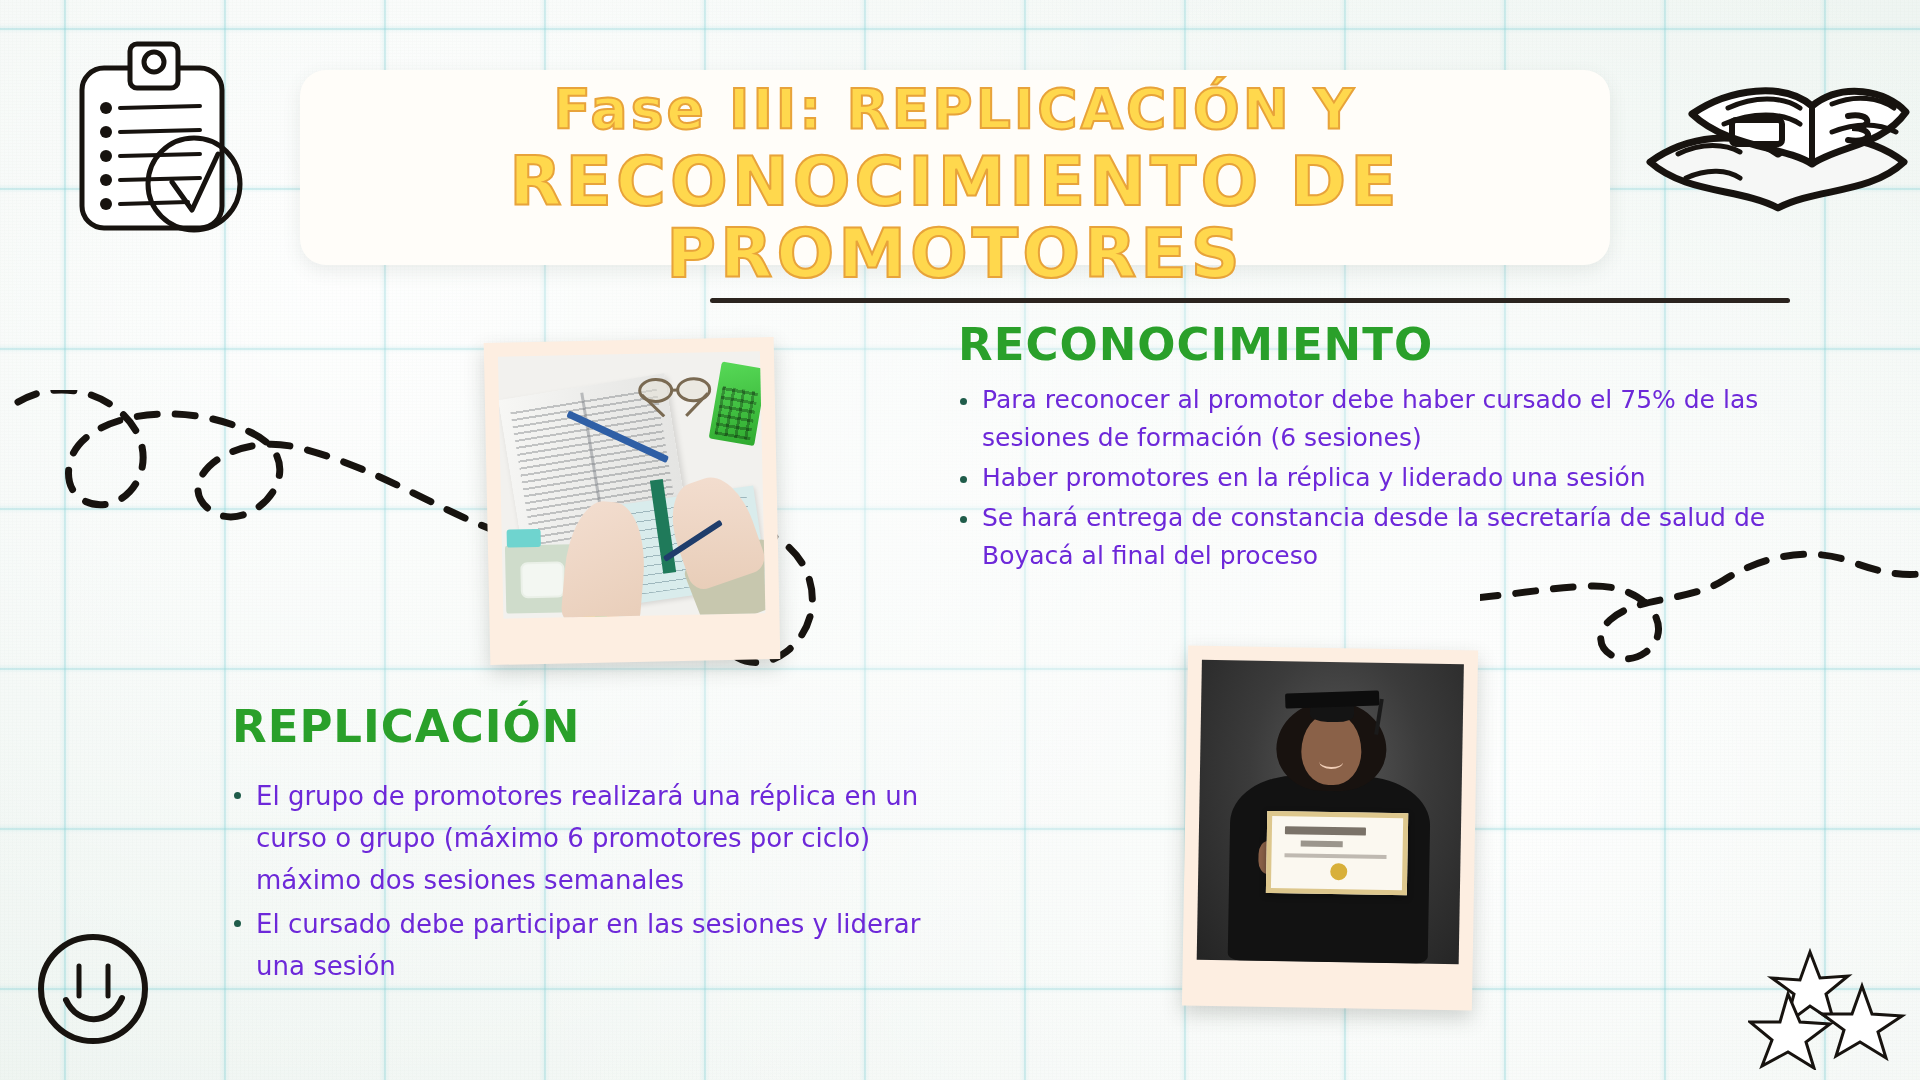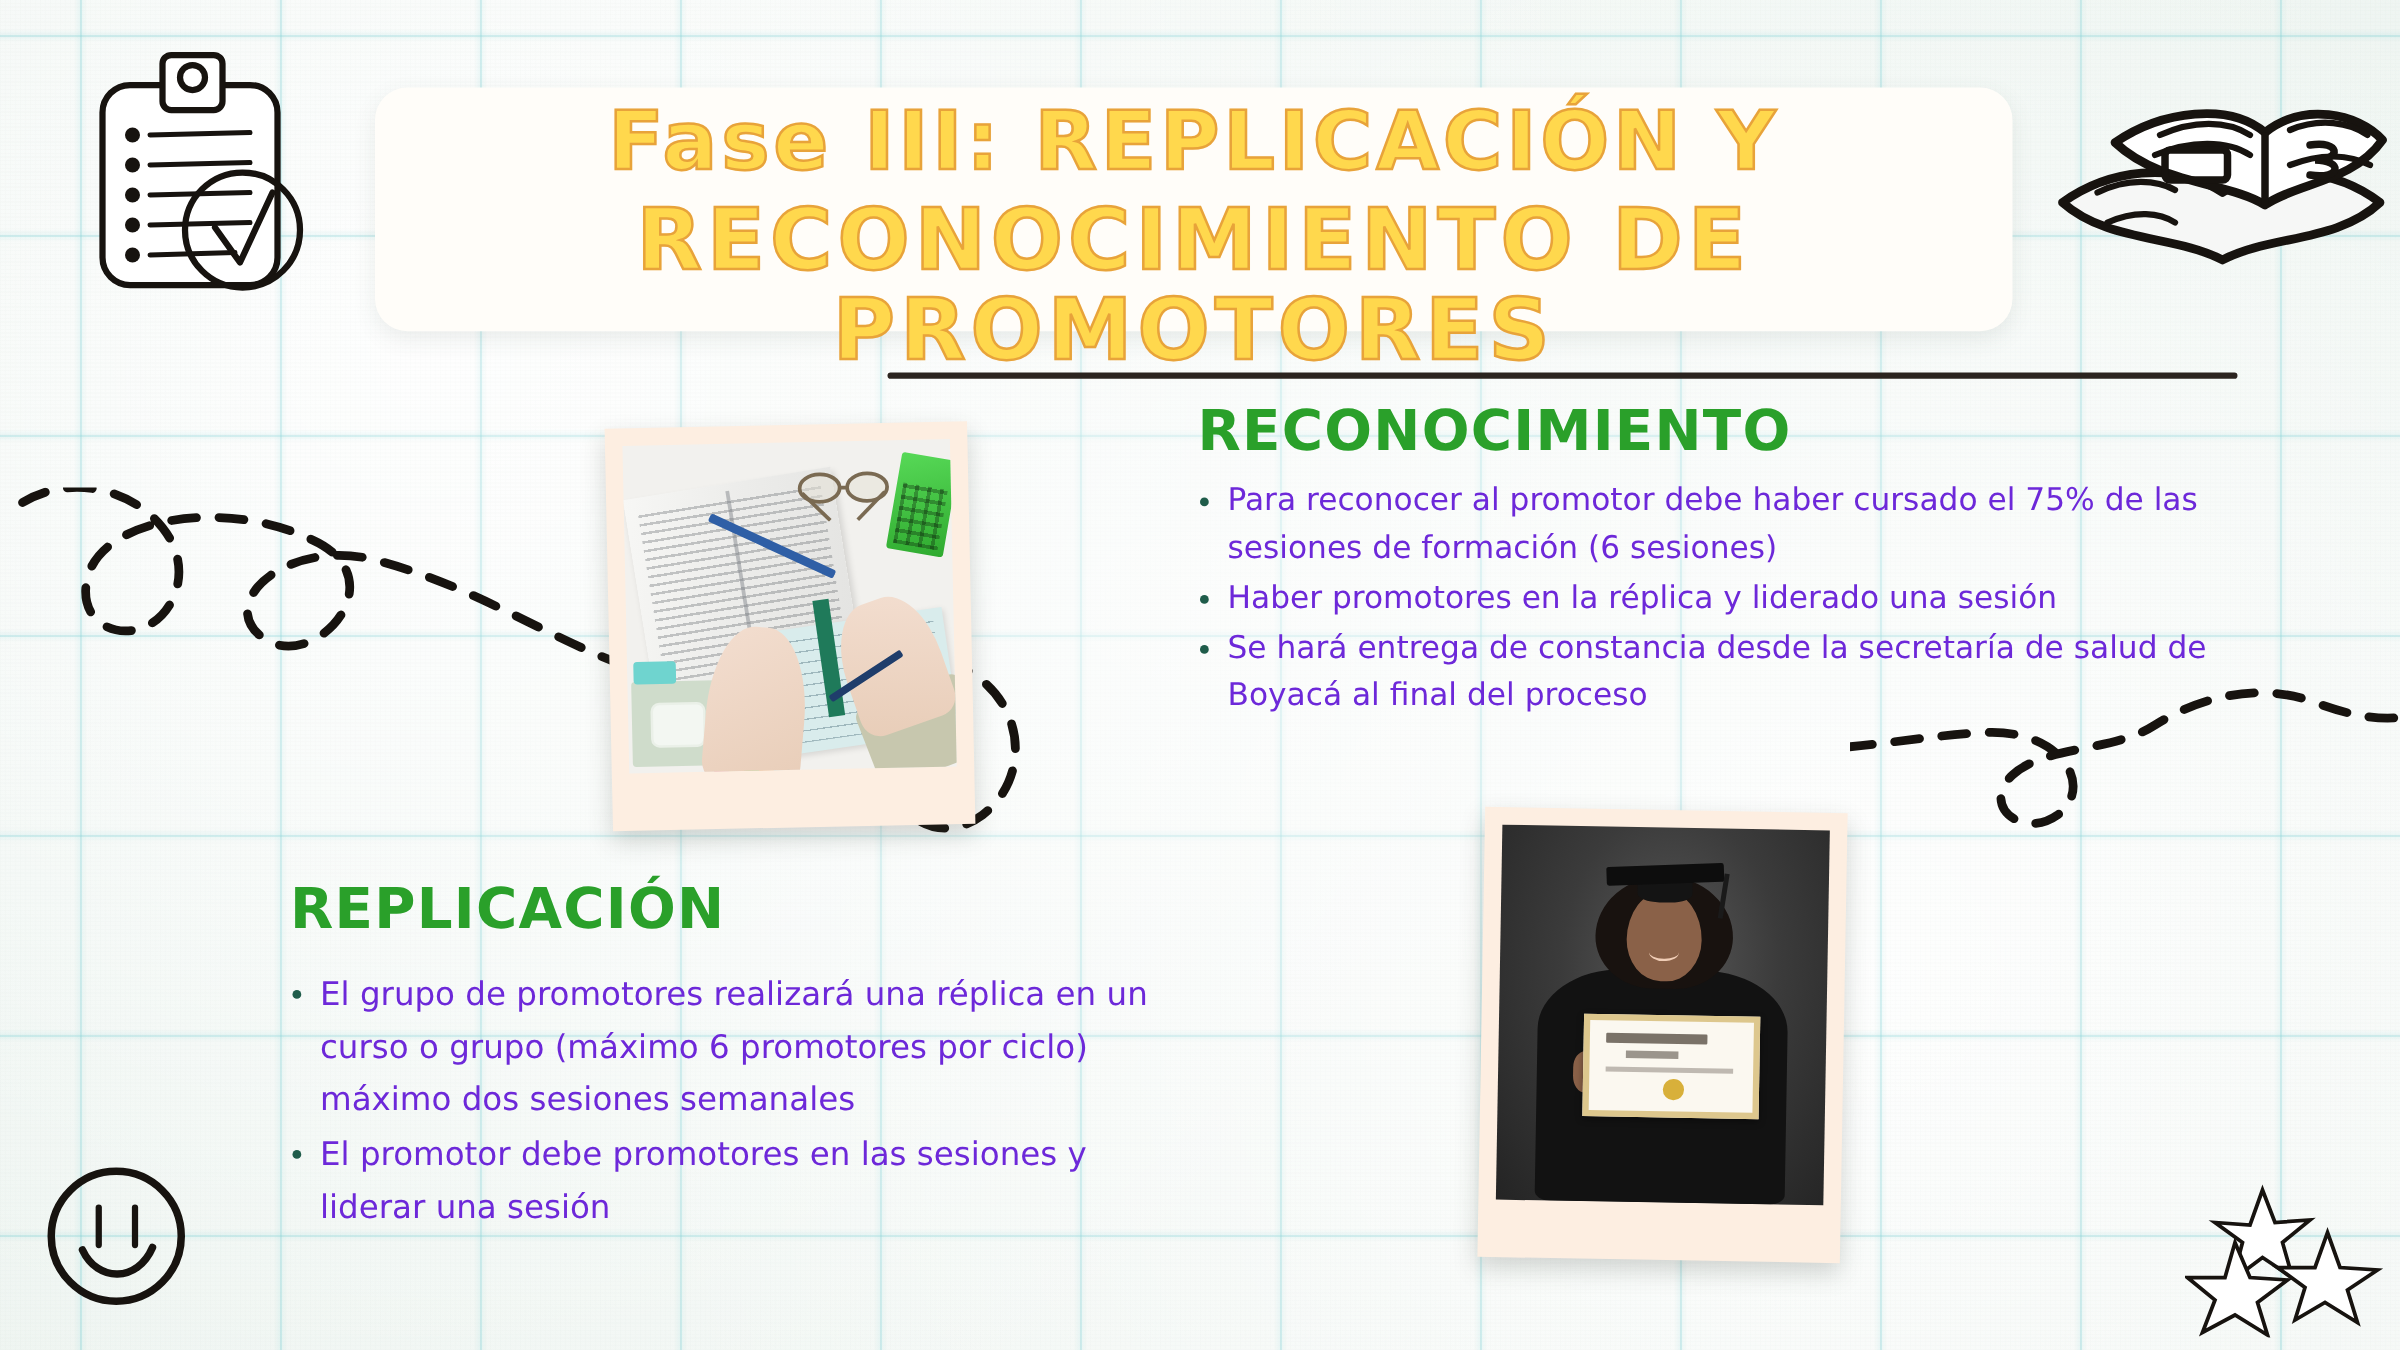--- a/index.html
+++ b/index.html
@@ -80,21 +80,21 @@
   .title-line {
     font-family: "DejaVu Sans", sans-serif;
     font-weight: bold;
     color: #ffd84d;
     letter-spacing: 2px;
     line-height: 1.06;
     -webkit-text-stroke: 2px #e8a33a;
     text-shadow: 0 0 1px #e8a33a;
   }
   .title-line.l1 {
-    font-size: 65px;
+    font-size: 55px;
     letter-spacing: 3px;
   }
   .title-line.l2 {
     font-size: 68px;
     letter-spacing: 4px;
     margin-top: 8px;
   }
   .title-underline {
     position: absolute;
     left: 410px;
@@ -627,17 +627,17 @@
       <li>Para reconocer al promotor debe haber cursado el 75% de las sesiones de formación (6 sesiones)</li>
       <li>Haber promotores en la réplica y liderado una sesión</li>
       <li>Se hará entrega de constancia desde la secretaría de salud de Boyacá al final del proceso</li>
     </ul>
   </div>
 
   <div class="block-replicacion">
     <div class="heading">REPLICACIÓN</div>
     <ul class="bullets">
       <li>El grupo de promotores realizará una réplica en un curso o grupo (máximo 6 promotores por ciclo) máximo dos sesiones semanales</li>
-      <li>El promotor debe promotores en las sesiones y liderar una sesión</li>
+      <li>El cursado debe participar en las sesiones y liderar una sesión</li>
     </ul>
   </div>
 
 </div>
 
 </body></html>

